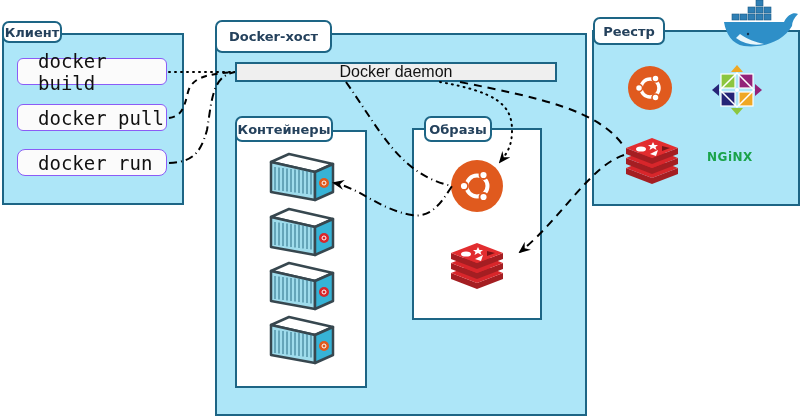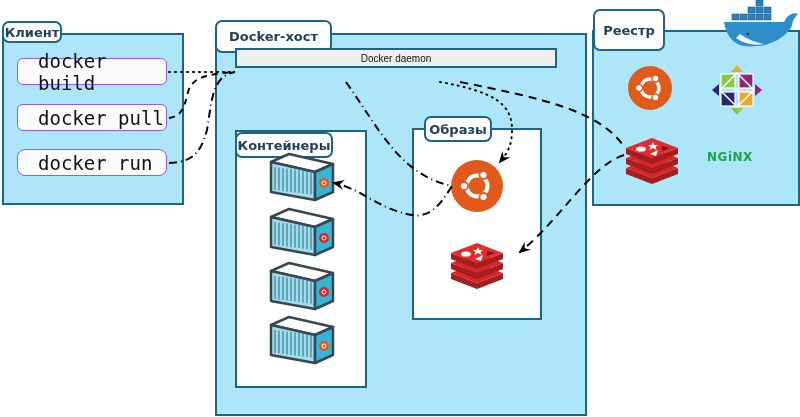--- a/index.html
+++ b/index.html
@@ -5,47 +5,47 @@
   html, body { margin:0; padding:0; background:#ffffff; }
   body { width:800px; height:417px; position:relative; overflow:hidden; font-family:"Liberation Sans", sans-serif; }
   .panel { position:absolute; background:#ade6f8; border:2px solid #1d6585; box-sizing:border-box; }
   .inner { position:absolute; background:#ffffff; border:2px solid #1d6585; box-sizing:border-box; }
   .tab { position:absolute; background:#ffffff; border:2px solid #1d6585; border-radius:7px; box-sizing:border-box;
          font-family:"DejaVu Sans", sans-serif; font-weight:bold; font-size:13px; color:#24415c;
          display:flex; align-items:center; justify-content:center; }
   .cmd { position:absolute; left:17px; width:150px; height:27px; background:#fbfbfb; border:1px solid #8b5cf6; border-radius:6px;
          box-sizing:border-box; font-family:"DejaVu Sans Mono", monospace; font-size:19px; color:#111;
          display:flex; align-items:center; padding-left:20px; }
-  .daemon { position:absolute; left:235px; top:48px; width:322px; height:20px; background:#efefef; border:2px solid #1d6585;
-            box-sizing:border-box; font-size:10px; color:#111; display:flex; align-items:center; justify-content:center; }
+  .daemon { position:absolute; left:235px; top:62px; width:322px; height:20px; background:#efefef; border:2px solid #1d6585;
+            box-sizing:border-box; font-size:16px; color:#111; display:flex; align-items:center; justify-content:center; }
   .icon { position:absolute; }
   svg.overlay { position:absolute; left:0; top:0; pointer-events:none; }
   .nginx { position:absolute; left:707px; top:150px; font-family:"DejaVu Sans", sans-serif; font-weight:bold; font-size:12px; color:#1aa34a; letter-spacing:0.5px; }
 </style>
 </head>
 <body>
 
 <div class="panel" style="left:2px; top:33px; width:182px; height:172px;"></div>
 <div class="tab" style="left:2px; top:21px; width:60px; height:22px;">Клиент</div>
 <div class="cmd" style="top:58px;">docker build</div>
 <div class="cmd" style="top:104px;">docker pull</div>
 <div class="cmd" style="top:149px;border-radius:8px;">docker run</div>
 
 <div class="panel" style="left:215px; top:33px; width:372px; height:383px;"></div>
 <div class="tab" style="left:215px; top:20px; width:117px; height:33px;">Docker-хост</div>
 <div class="daemon">Docker daemon</div>
 
 <div class="inner" style="left:235px; top:130px; width:132px; height:258px;"></div>
-<div class="tab" style="left:235px; top:116px; width:98px; height:26px;margin-top:16px;">Контейнеры</div>
+<div class="tab" style="left:235px; top:116px; width:98px; height:26px;">Контейнеры</div>
 
 <div class="inner" style="left:412px; top:128px; width:130px; height:192px;"></div>
 <div class="tab" style="left:412px; top:116px; width:68px; height:26px;margin-left:12px;">Образы</div>
 
 <div class="panel" style="left:592px; top:30px; width:208px; height:176px;"></div>
-<div class="tab" style="left:593px; top:9px; width:72px; height:42px;">Реестр</div>
+<div class="tab" style="left:593px; top:17px; width:72px; height:28px;">Реестр</div>
 
 <svg class="icon" style="left:718px; top:0px;" width="82" height="50" viewBox="0 0 82 50">
   <g fill="#2f7fb4" stroke="#1d5a85" stroke-width="0.6">
     <rect x="38" y="0" width="7" height="6"></rect>
     <rect x="30" y="7" width="7" height="6"></rect>
       <rect x="38" y="7" width="7" height="6"></rect>
       <rect x="46" y="7" width="7" height="6"></rect>
     <rect x="14" y="14" width="7" height="6"></rect>
       <rect x="22" y="14" width="7" height="6"></rect>
       <rect x="30" y="14" width="7" height="6"></rect>

